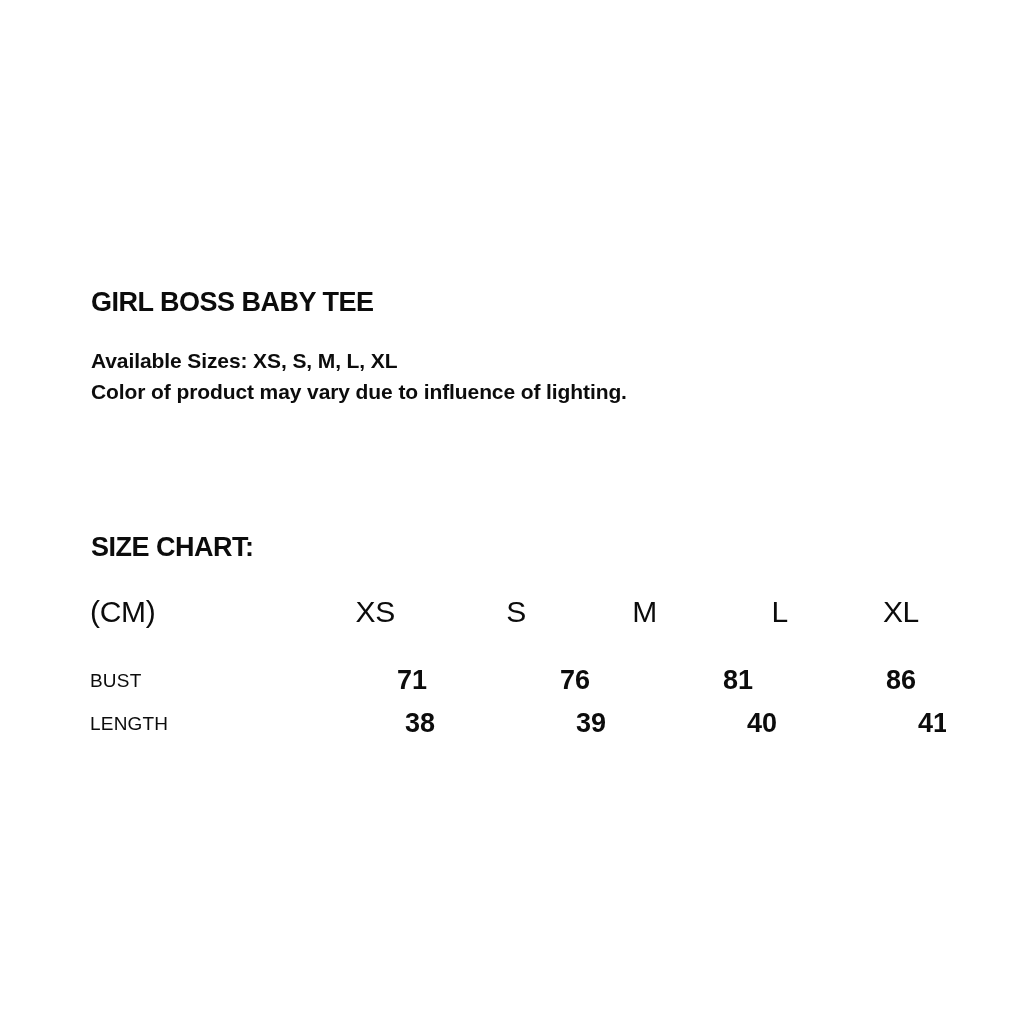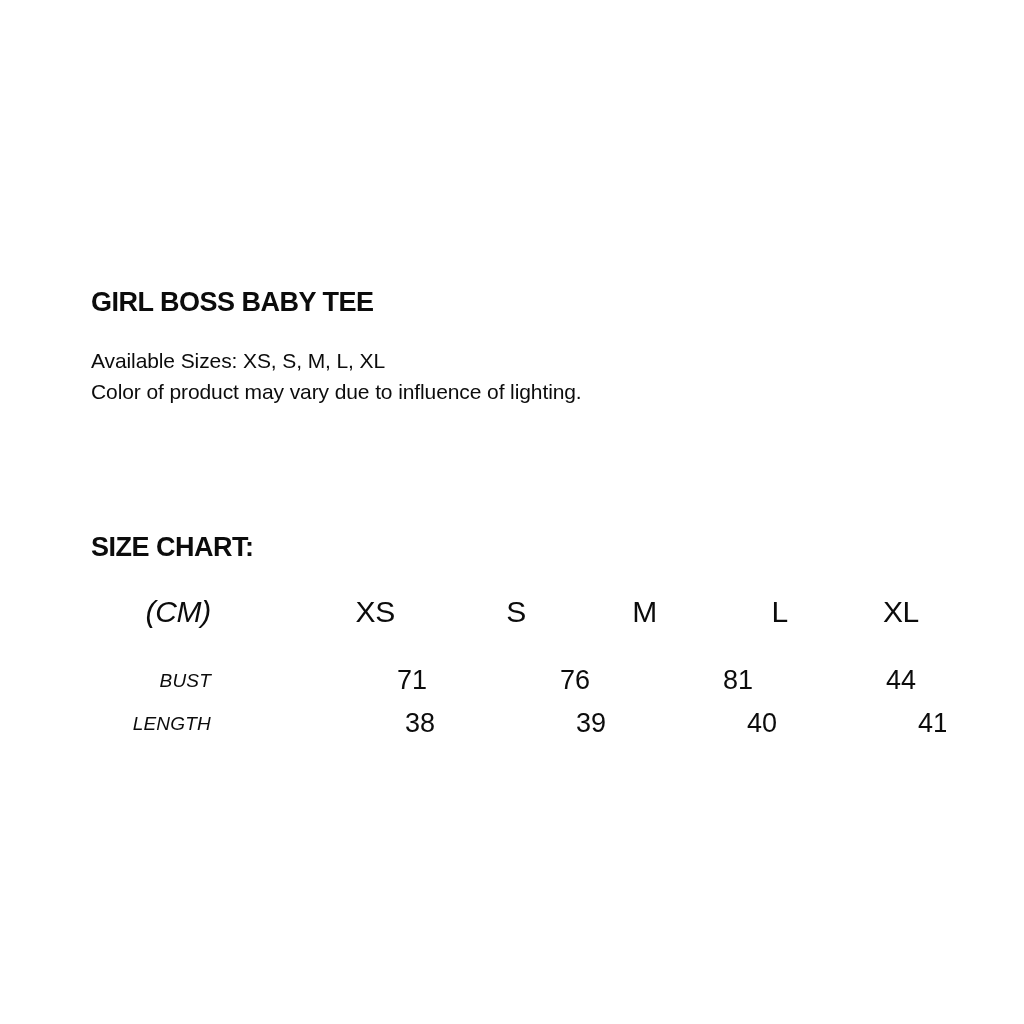--- a/index.html
+++ b/index.html
@@ -28,21 +28,21 @@
     white-space: nowrap;
   }
   .details {
     position: absolute;
     left: 91px;
     top: 346px;
   }
   .details p {
     margin: 0;
     font-size: 21px;
-    font-weight: 400;
+    font-weight: 700;
     line-height: 30.5px;
     letter-spacing: -0.1px;
     white-space: nowrap;
   }
   .chart-heading {
     position: absolute;
     left: 91px;
     top: 531px;
     margin: 0;
     font-size: 27px;
@@ -77,35 +77,34 @@
     height: 27px;
     gap: 40px;
   }
   .cell {
     flex: 0 0 auto;
   }
   .col-label {
     width: 174px;
     box-sizing: border-box;
     padding-right: 53px;
-    text-align: right;
-    font-style: italic;
+    text-align: left;
   }
   .col-size {
     width: 131px;
     text-align: right;
   }
   .row-label {
     font-size: 19px;
     font-weight: 500;
     letter-spacing: 0.2px;
   }
   .value {
     font-size: 27px;
-    font-weight: 400;
+    font-weight: 700;
   }
 </style>
 </head>
 <body>
 
 <div class="canvas">
 
   <h1 class="title">GIRL BOSS BABY TEE</h1>
 
   <div class="details">
@@ -124,21 +123,21 @@
       <div class="cell col-size">M</div>
       <div class="cell col-size">L</div>
       <div class="cell col-size">XL</div>
     </div>
 
     <div class="trow bust-row">
       <div class="cell col-label row-label">BUST</div>
       <div class="cell col-size value">71</div>
       <div class="cell col-size value">76</div>
       <div class="cell col-size value">81</div>
-      <div class="cell col-size value">44</div>
+      <div class="cell col-size value">86</div>
       <div class="cell col-size value">91</div>
     </div>
 
     <div class="trow length-row">
       <div class="cell col-label row-label">LENGTH</div>
       <div class="cell col-size value">38</div>
       <div class="cell col-size value">39</div>
       <div class="cell col-size value">40</div>
       <div class="cell col-size value">41</div>
       <div class="cell col-size value">57</div>

